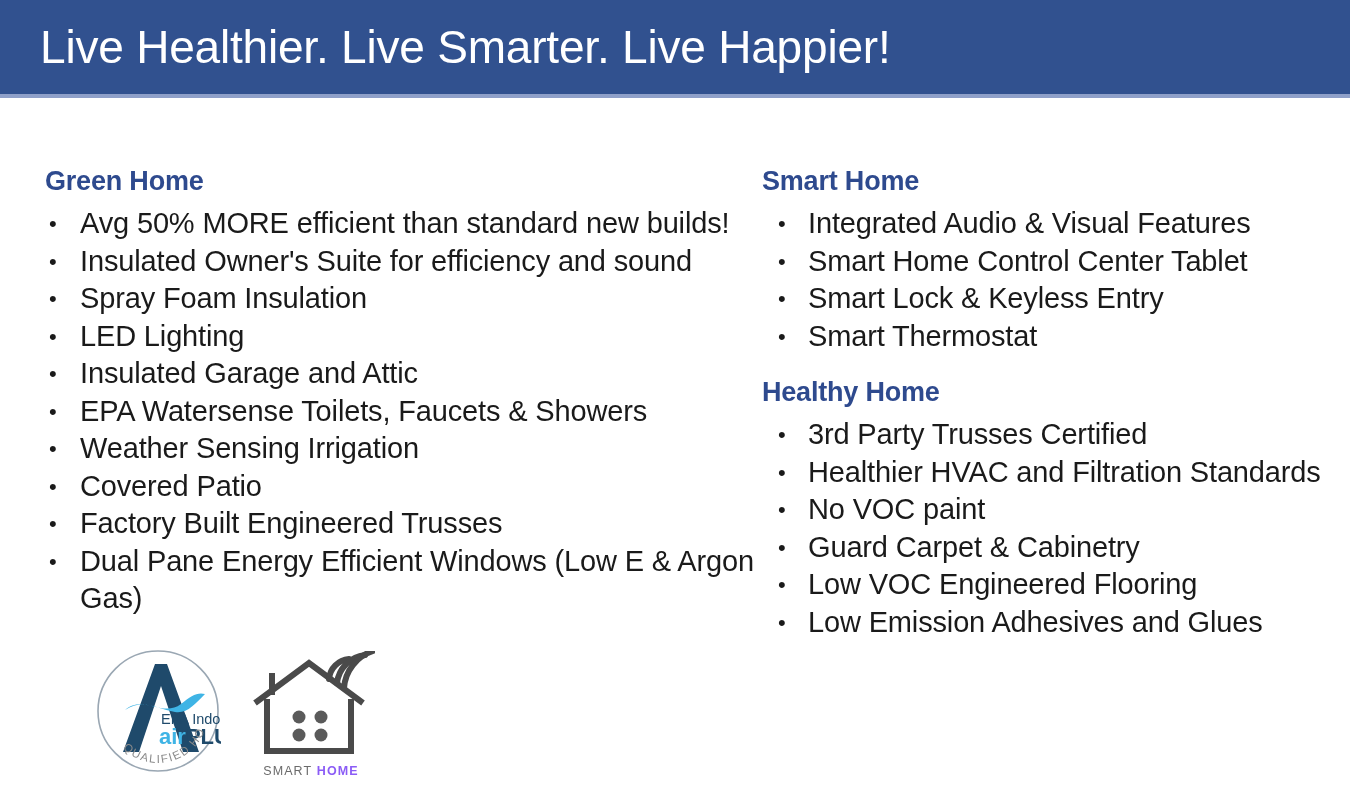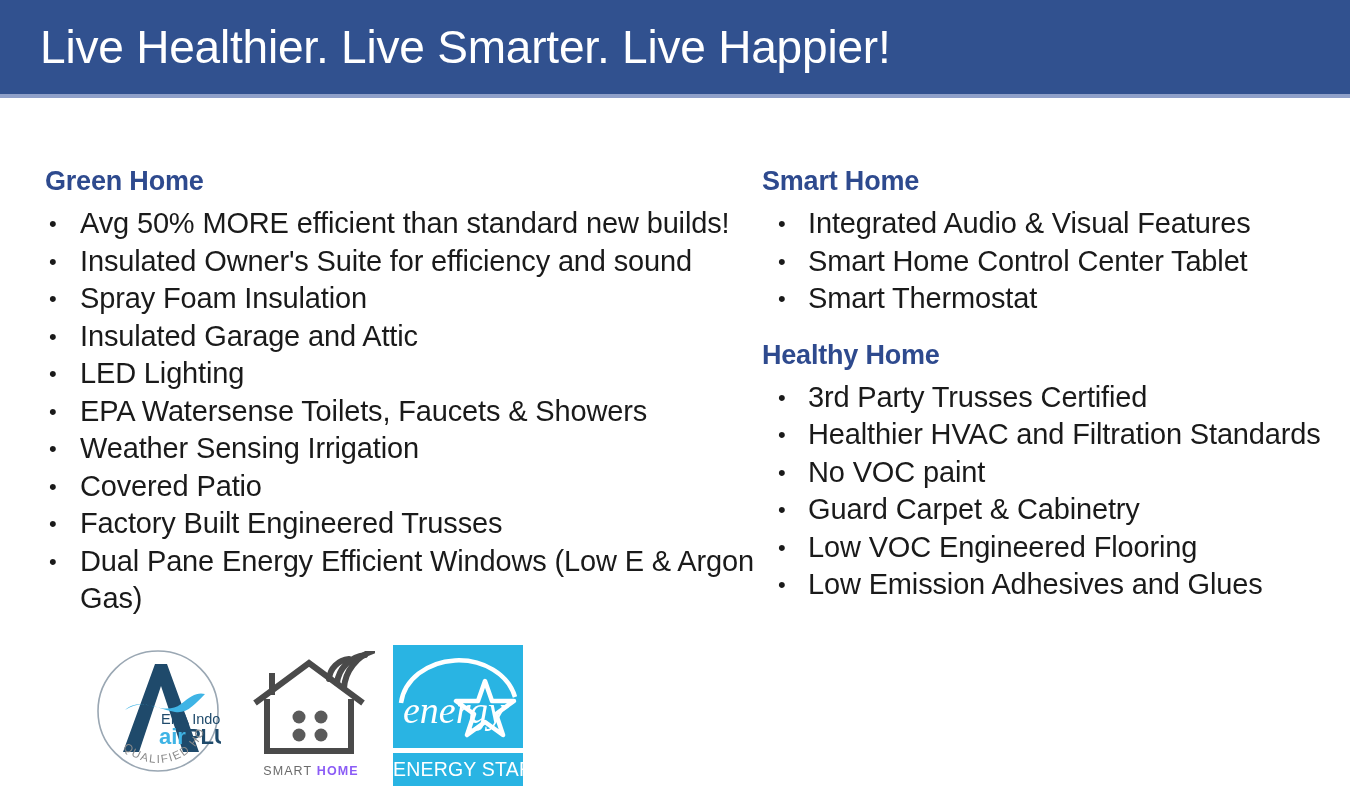--- a/index.html
+++ b/index.html
@@ -159,37 +159,38 @@
 <div id="header-banner"></div>
 <div id="header-underline"></div>
 <div id="header-title">Live Healthier. Live Smarter. Live Happier!</div>
 
 <div class="column" id="left-column">
   <div class="section-heading">Green Home</div>
   <ul class="feature-list">
     <li>Avg 50% MORE efficient than standard new builds!</li>
     <li>Insulated Owner's Suite for efficiency and sound</li>
     <li>Spray Foam Insulation</li>
+    <li>LED Lighting</li>
     <li>Insulated Garage and Attic</li>
-    <li>LED Lighting</li>
     <li>EPA Watersense Toilets, Faucets &amp; Showers</li>
     <li>Weather Sensing Irrigation</li>
     <li>Covered Patio</li>
     <li>Factory Built Engineered Trusses</li>
     <li>Dual Pane Energy Efficient Windows (Low E &amp; Argon Gas)</li>
   </ul>
 </div>
 
 <div class="column" id="right-column">
 
   <div id="smart-home-section">
     <div class="section-heading">Smart Home</div>
     <ul class="feature-list">
       <li>Integrated Audio &amp; Visual Features</li>
       <li>Smart Home Control Center Tablet</li>
+      <li>Smart Lock &amp; Keyless Entry</li>
       <li>Smart Thermostat</li>
     </ul>
   </div>
 
   <div id="healthy-home-section">
     <div class="section-heading">Healthy Home</div>
     <ul class="feature-list">
       <li>3rd Party Trusses Certified</li>
       <li>Healthier HVAC and Filtration Standards</li>
       <li>No VOC paint</li>
@@ -241,28 +242,14 @@
       <g fill="#5a5a5a">
         <circle cx="52" cy="66" r="6.5"></circle>
         <circle cx="74" cy="66" r="6.5"></circle>
         <circle cx="52" cy="84" r="6.5"></circle>
         <circle cx="74" cy="84" r="6.5"></circle>
       </g>
     </svg>
     <div id="smart-home-caption"><span>SMART</span>&nbsp;<b>HOME</b></div>
   </div>
 
-  <div class="logo-block" id="energy-star-logo">
-    <div class="es-top">
-      <svg width="130" height="103" viewBox="0 0 130 103" aria-hidden="true">
-
-        <path d="M 8,58 A 58,48 0 0 1 122,52" fill="none" stroke="#ffffff" stroke-width="4.5"></path>
-
-        <path d="M 92,36 L 99,56 L 121,56 L 103,69 L 110,90 L 92,77 L 74,90 L 81,69 L 63,56 L 85,56 Z" fill="none" stroke="#ffffff" stroke-width="4.5" stroke-linejoin="round"></path>
-
-        <text x="10" y="78" font-family="Liberation Serif, serif" font-size="38" font-style="italic" fill="#ffffff">energy</text>
-      </svg>
-    </div>
-    <div class="es-bottom"></div>
-    <div id="energy-star-wordmark">ENERGY STAR</div>
-  </div>
 
 </div>
 
 </body></html>

